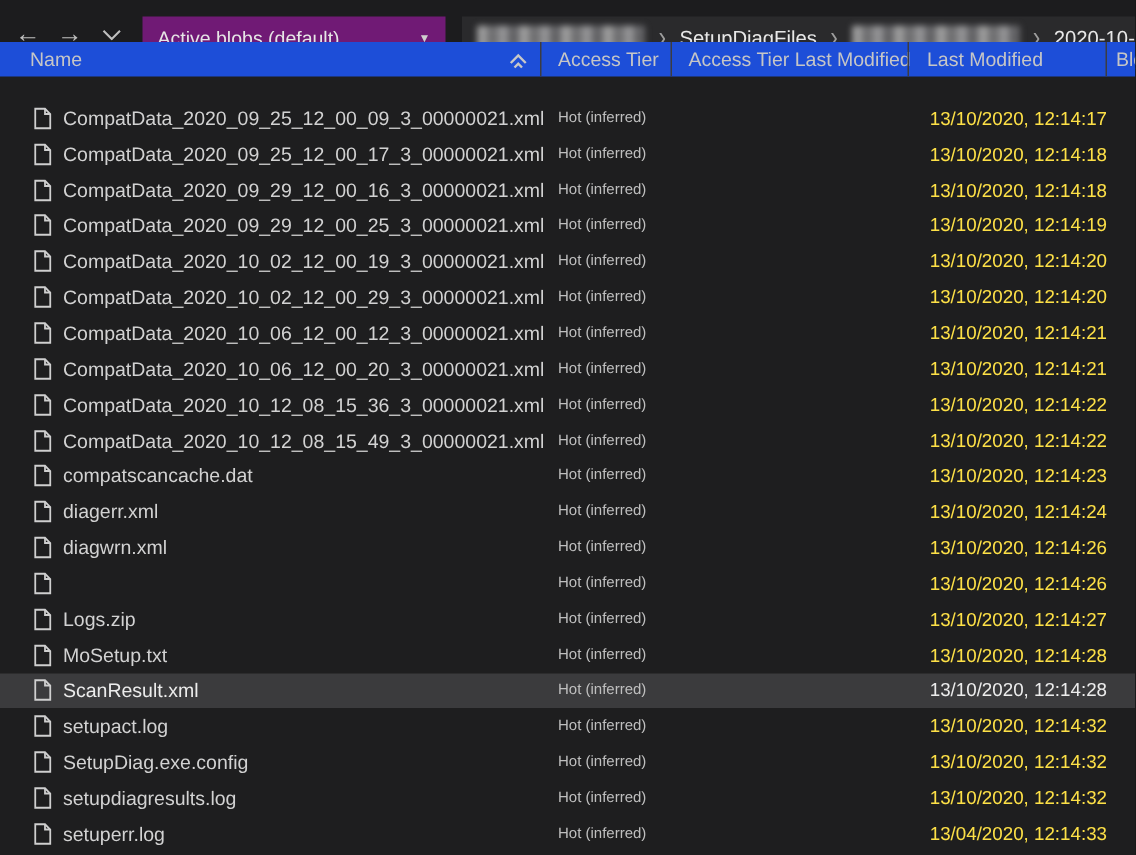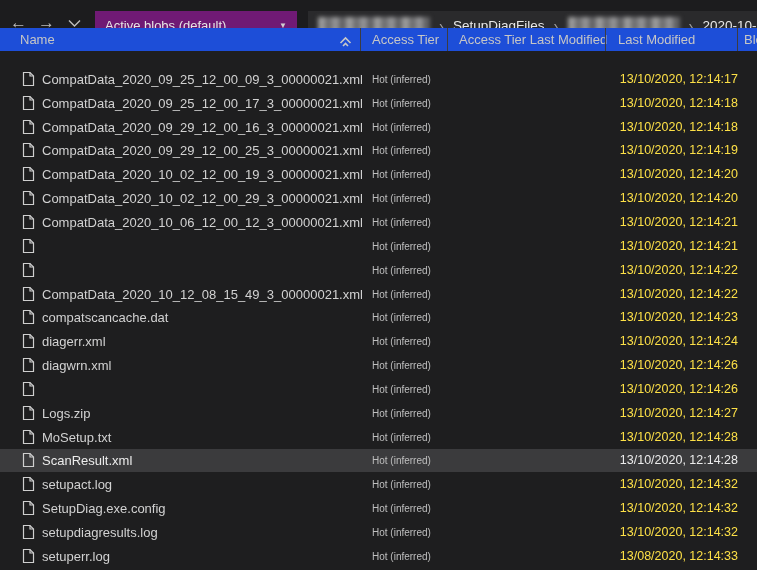--- a/index.html
+++ b/index.html
@@ -183,30 +183,32 @@
           <span class="ftier">Hot (inferred)</span>
           <span class="ftime">13/10/2020, 12:14:21</span>
         </div>
         <div class="row">
           <span class="ficon">
             <svg width="13" height="16" viewBox="0 0 13 16">
               <path d="M1.5 1.5 h6.5 l3.5 3.5 v9.5 h-10 z" fill="none" stroke="#cfcfcf" stroke-width="1.2"></path>
               <path d="M8 1.5 v3.5 h3.5" fill="none" stroke="#cfcfcf" stroke-width="1.2"></path>
             </svg>
           </span>
+          <span class="fname">CompatData_2020_10_06_12_00_20_3_00000021.xml</span>
           <span class="ftier">Hot (inferred)</span>
           <span class="ftime">13/10/2020, 12:14:21</span>
         </div>
         <div class="row">
           <span class="ficon">
             <svg width="13" height="16" viewBox="0 0 13 16">
               <path d="M1.5 1.5 h6.5 l3.5 3.5 v9.5 h-10 z" fill="none" stroke="#cfcfcf" stroke-width="1.2"></path>
               <path d="M8 1.5 v3.5 h3.5" fill="none" stroke="#cfcfcf" stroke-width="1.2"></path>
             </svg>
           </span>
+          <span class="fname">CompatData_2020_10_12_08_15_36_3_00000021.xml</span>
           <span class="ftier">Hot (inferred)</span>
           <span class="ftime">13/10/2020, 12:14:22</span>
         </div>
         <div class="row">
           <span class="ficon">
             <svg width="13" height="16" viewBox="0 0 13 16">
               <path d="M1.5 1.5 h6.5 l3.5 3.5 v9.5 h-10 z" fill="none" stroke="#cfcfcf" stroke-width="1.2"></path>
               <path d="M8 1.5 v3.5 h3.5" fill="none" stroke="#cfcfcf" stroke-width="1.2"></path>
             </svg>
           </span>
@@ -325,18 +327,18 @@
         </div>
         <div class="row">
           <span class="ficon">
             <svg width="13" height="16" viewBox="0 0 13 16">
               <path d="M1.5 1.5 h6.5 l3.5 3.5 v9.5 h-10 z" fill="none" stroke="#cfcfcf" stroke-width="1.2"></path>
               <path d="M8 1.5 v3.5 h3.5" fill="none" stroke="#cfcfcf" stroke-width="1.2"></path>
             </svg>
           </span>
           <span class="fname">setuperr.log</span>
           <span class="ftier">Hot (inferred)</span>
-          <span class="ftime">13/08/2020, 12:14:33</span>
+          <span class="ftime">13/04/2020, 12:14:33</span>
         </div>
       </div>
   </div>
 
 </div>
 
 </body></html>

